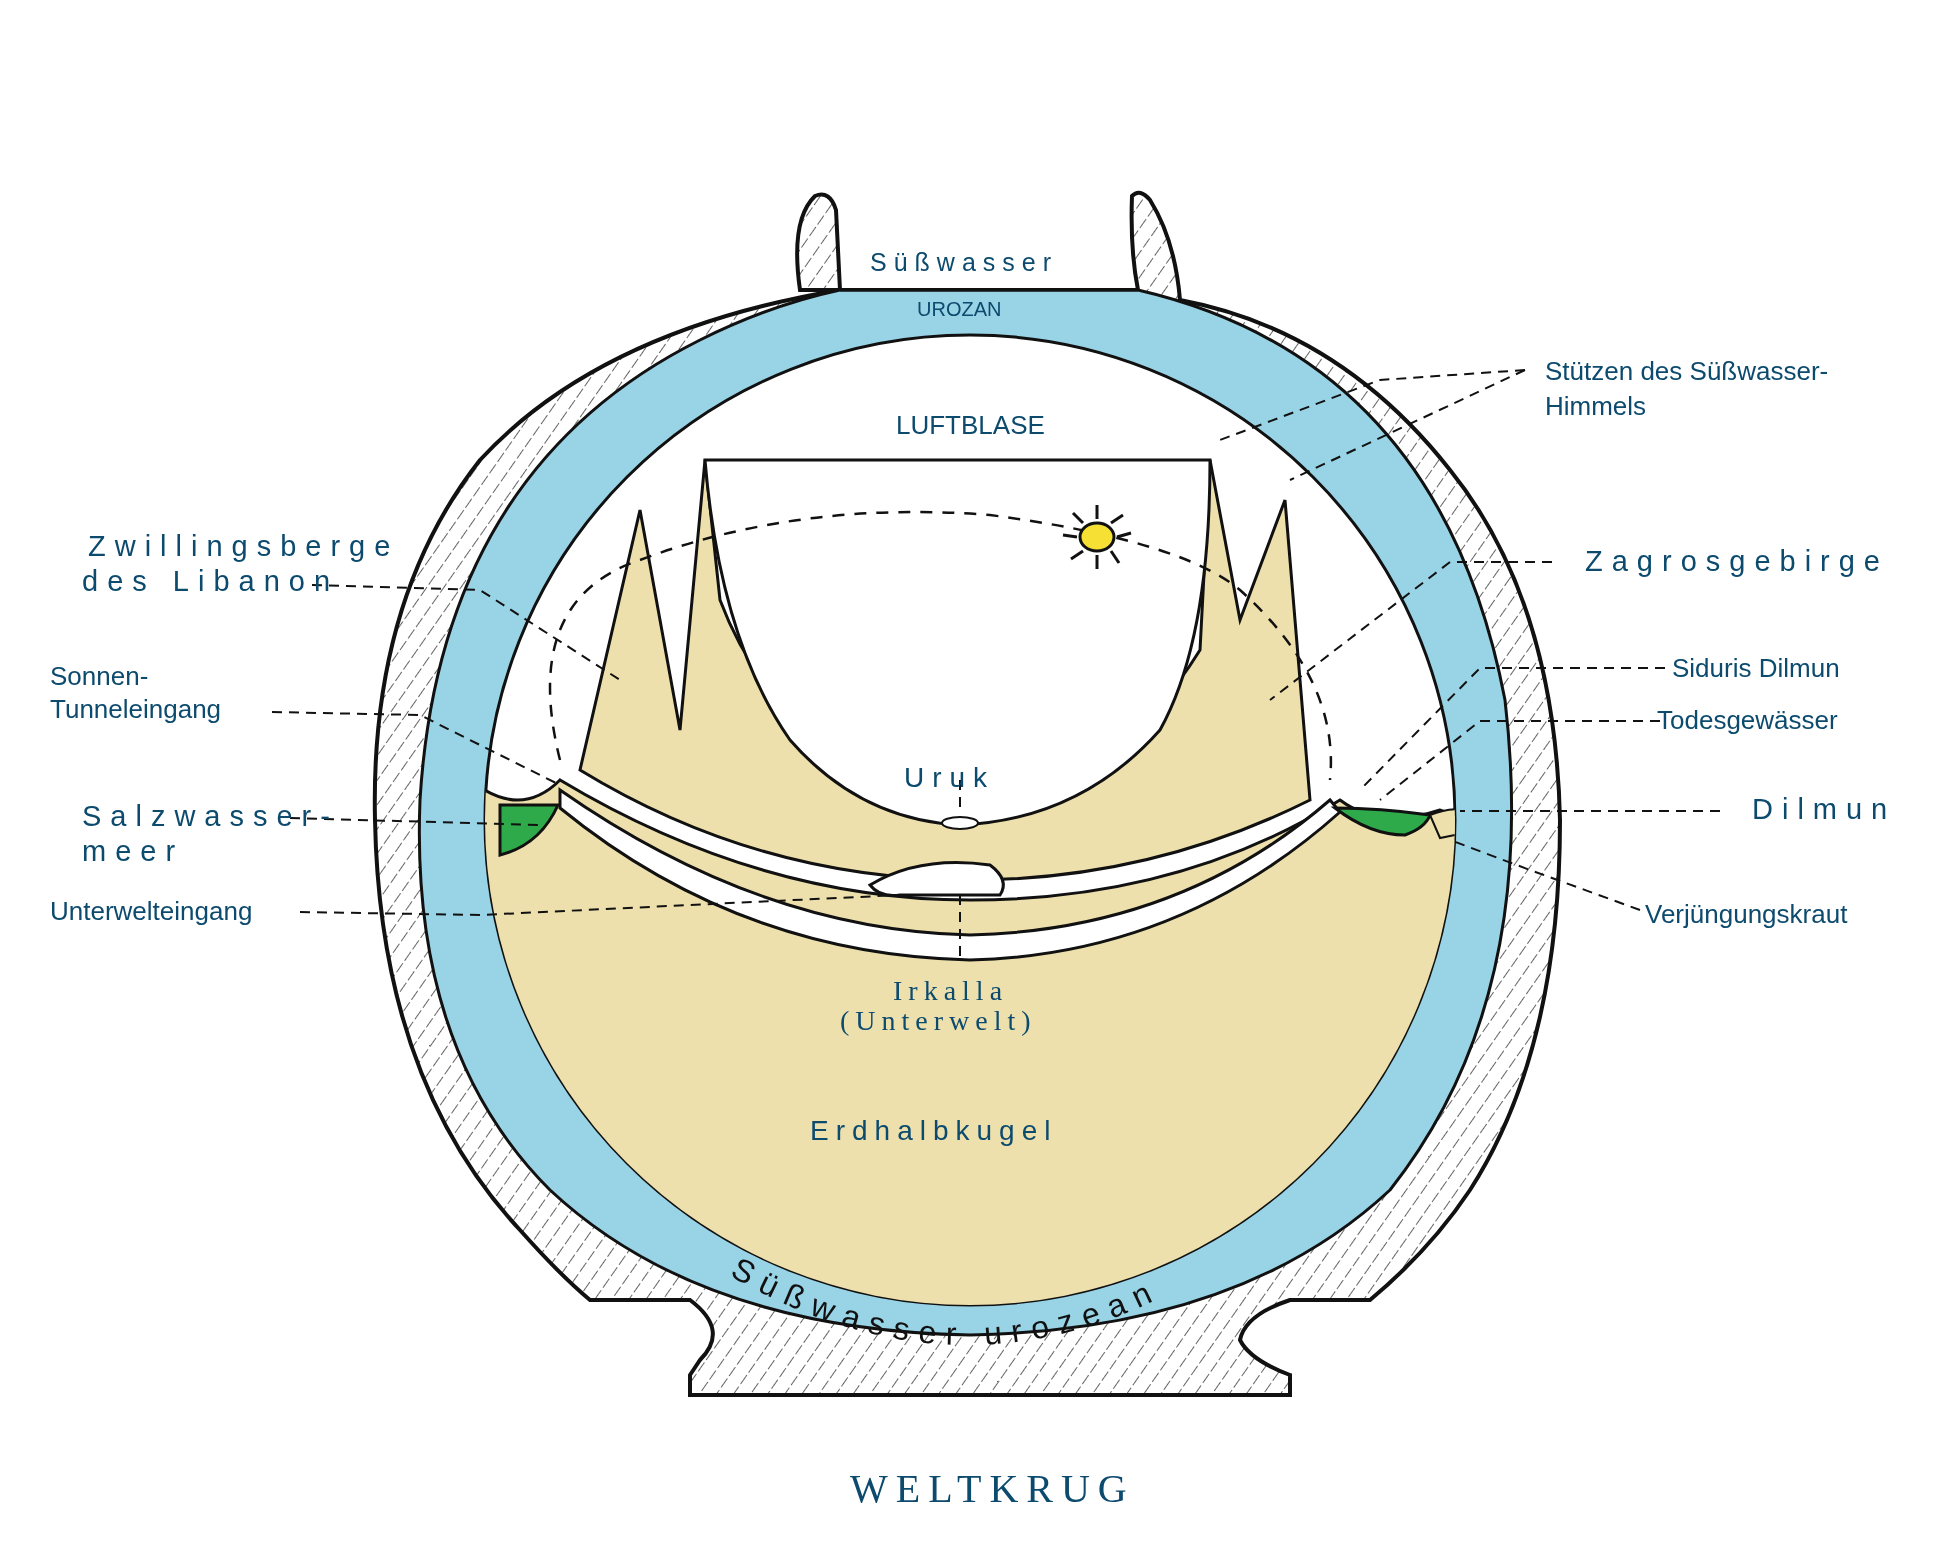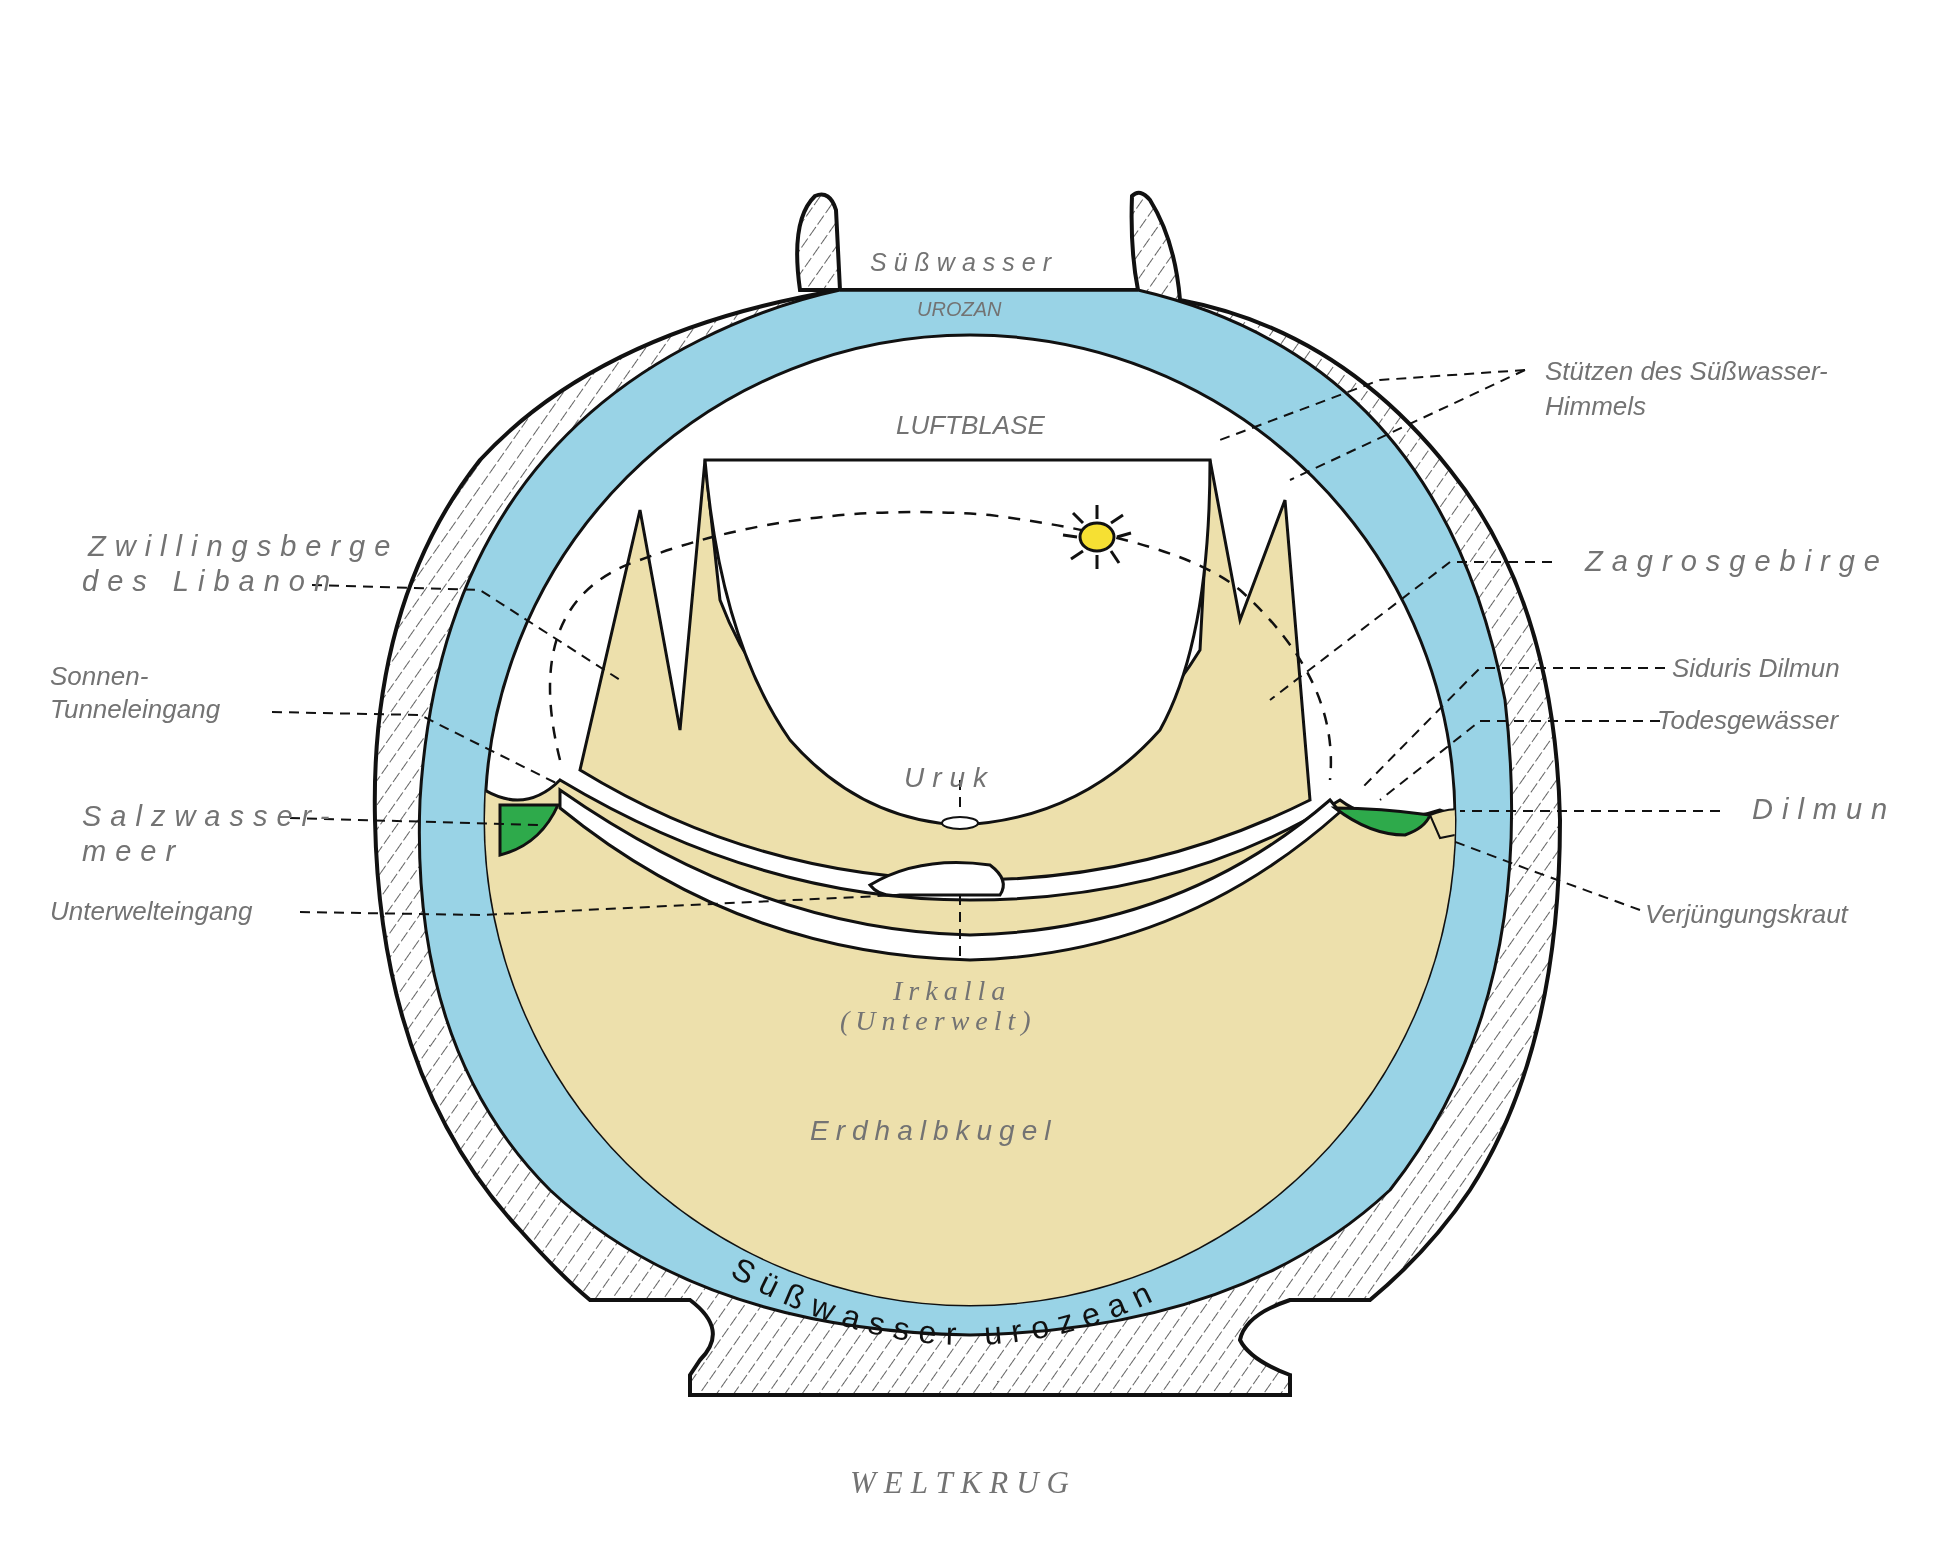--- a/index.html
+++ b/index.html
@@ -1,18 +1,18 @@
 <!DOCTYPE html>
 <html><head>
 <meta charset="utf-8">
 <style>
   html,body{margin:0;padding:0;background:#ffffff;}
   body{width:1940px;height:1568px;position:relative;overflow:hidden;font-family:"Liberation Sans",sans-serif;}
   svg#diagram{position:absolute;left:0;top:0;}
-  .lbl{position:absolute;color:#737373;white-space:nowrap;font-family:"Liberation Sans",sans-serif;font-style:italic;}
+  .lbl{position:absolute;color:#0c4a6e;white-space:nowrap;font-family:"Liberation Sans",sans-serif;}
   .spaced{letter-spacing:9px;font-size:29px;margin-left:32px;}
   .plain{font-size:26px;line-height:33px;}
   .serif{font-family:"Liberation Serif",serif;}
 </style>
 </head>
 <body>
 
 <svg id="diagram" width="1940" height="1568" viewBox="0 0 1940 1568">
   <defs>
     <pattern id="hatch" width="14" height="14" patternUnits="userSpaceOnUse" patternTransform="rotate(35)">
@@ -102,13 +102,13 @@
 <div class="lbl plain" style="left:50px;top:895px;">Unterwelteingang</div>
 
 <div class="lbl plain" style="left:1545px;top:355px;">Stützen des Süßwasser-</div>
 <div class="lbl plain" style="left:1545px;top:390px;">Himmels</div>
 <div class="lbl spaced" style="left:1553px;top:545px;">Zagrosgebirge</div>
 <div class="lbl plain" style="left:1672px;top:652px;">Siduris Dilmun</div>
 <div class="lbl plain" style="left:1657px;top:704px;">Todesgewässer</div>
 <div class="lbl spaced" style="left:1720px;top:793px;">Dilmun</div>
 <div class="lbl plain" style="left:1638px;top:898px;margin-left:7px;">Verjüngungskraut</div>
 
-<div class="lbl serif" style="left:850px;top:1465px;font-size:31px;letter-spacing:8px;">WELTKRUG</div>
+<div class="lbl serif" style="left:850px;top:1465px;font-size:40px;letter-spacing:8px;">WELTKRUG</div>
 
 </body></html>

